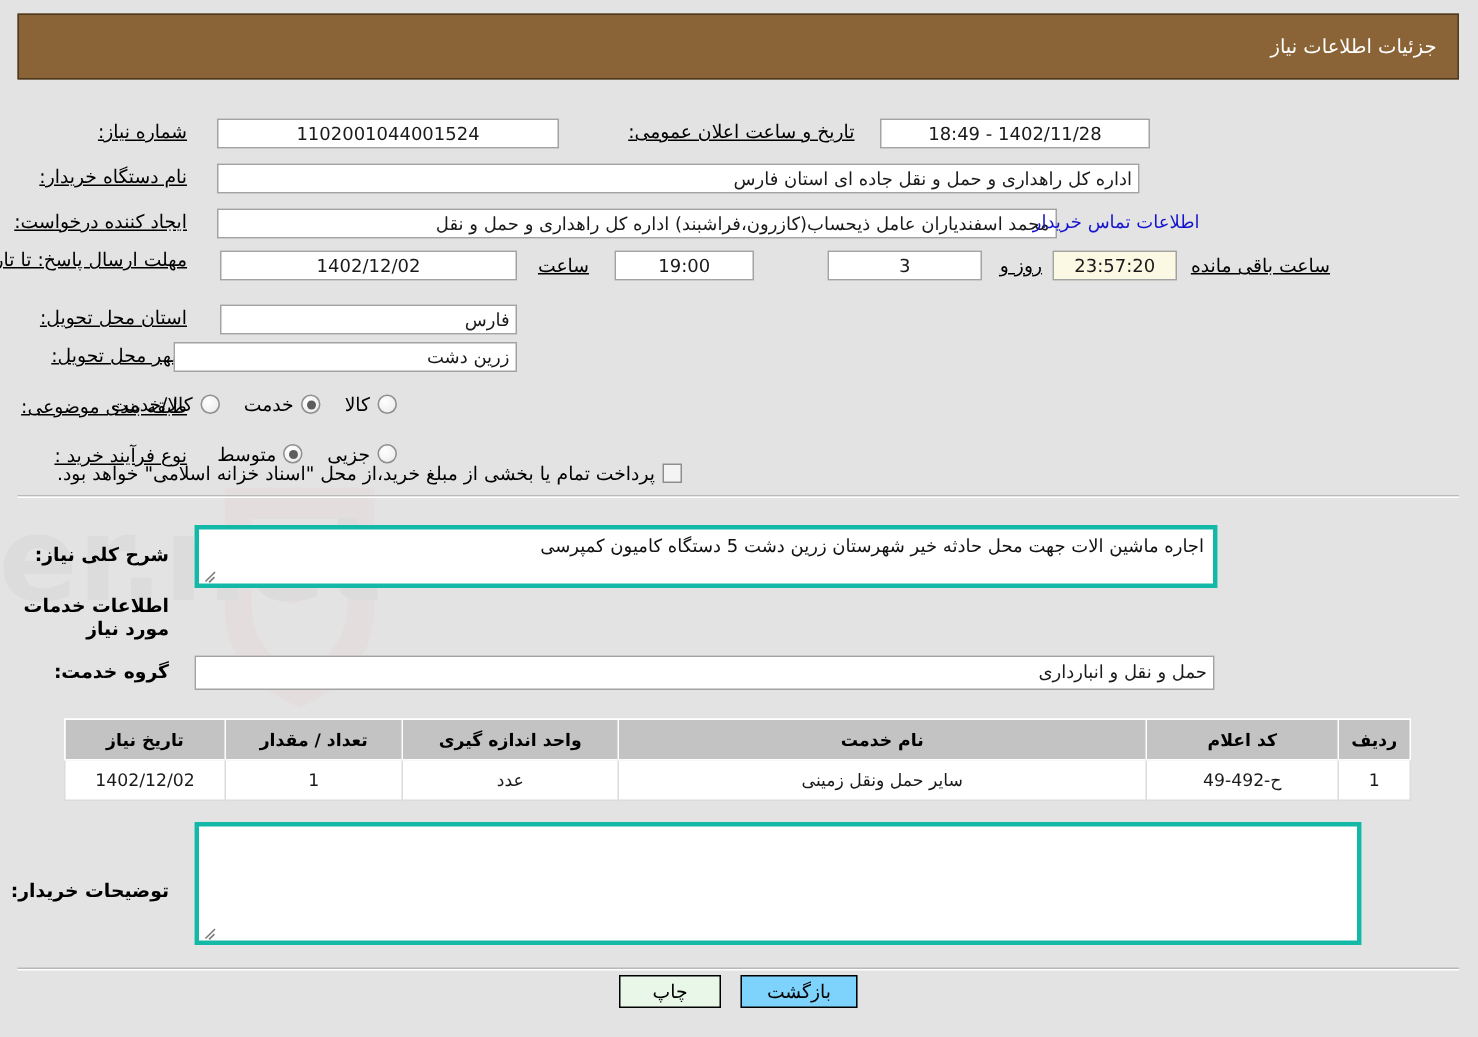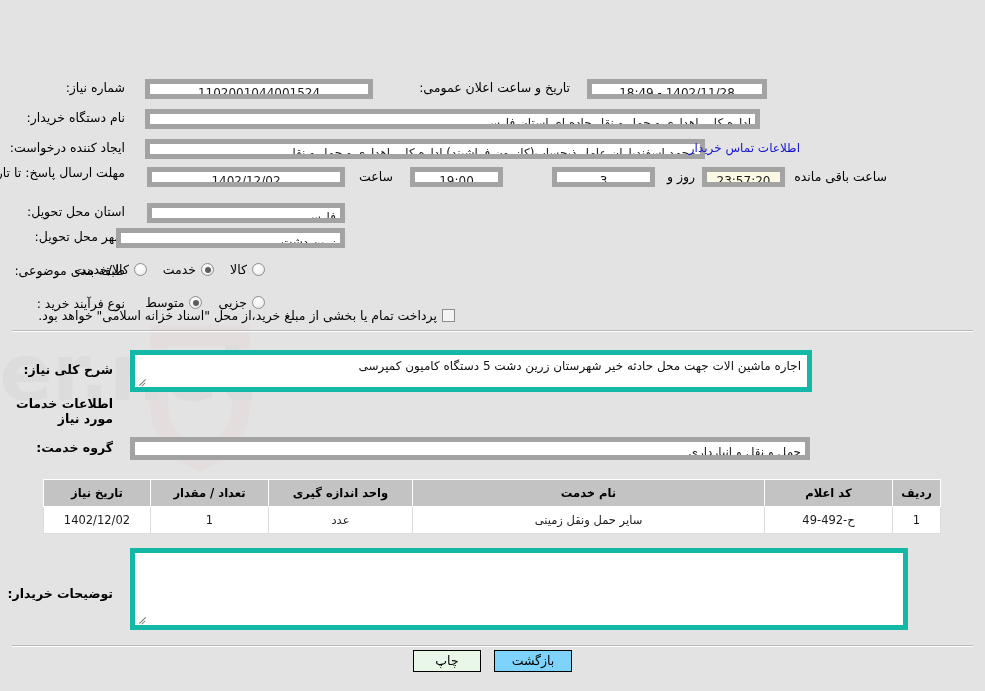--- a/index.html
+++ b/index.html
@@ -65,29 +65,30 @@
     display: flex;
     align-items: center;
     white-space: nowrap;
     z-index: 3;
   }
   .lbl {
     font-size: 12.5px;
     color: #000;
     text-align: left;
     direction: rtl;
+    text-decoration: underline;
   }
   .lbl-b {
     font-size: 12.5px;
     font-weight: bold;
     color: #000;
   }
   .fld {
     box-sizing: border-box;
-    border: 5px solid #a3a3a3;
+    border: 1px solid #a3a3a3;
     background: #ffffff;
     height: 20px;
     line-height: 18px;
     font-size: 12px;
     color: #1a1a1a;
     padding: 0 4px;
     overflow: hidden;
     text-overflow: clip;
     white-space: nowrap;
     font-family: "DejaVu Sans", "Liberation Sans", sans-serif;
@@ -137,21 +138,21 @@
   .opt-label {
     font-size: 12.5px;
     color: #000;
     margin: 0 5px 0 16px;
     cursor: pointer;
   }
 
   
   .ta {
     box-sizing: border-box;
-    border: 5px solid #14b8a6;
+    border: 3px solid #14b8a6;
     background: #fff;
     font-size: 12px;
     color: #111;
     padding: 3px 6px;
     position: relative;
     overflow: hidden;
     text-align: right;
     line-height: 17px;
   }
   .ta .grip {
@@ -235,20 +236,23 @@
     <g opacity="0.55">
       <path d="M150 175 L150 255 Q150 300 200 322 Q250 300 250 255 L250 175 Z" fill="#f0b9c0" opacity="0.75"></path>
       <path d="M168 196 L168 252 Q168 284 200 300 Q232 284 232 252 L232 196 Z" fill="#e3e3e3"></path>
       <path d="M182 232 L196 248 L222 214" stroke="#f0b9c0" stroke-width="9" fill="none" stroke-linecap="round" stroke-linejoin="round"></path>
     </g>
     <g fill="#c9c9c9" opacity="0.85" font-family="DejaVu Sans, Liberation Sans, sans-serif" font-size="78" font-weight="bold">
       <text x="255" y="250">AriaTender.net</text>
     </g>
   </svg>
 
+  <div class="header-bar">
+    <span class="header-title">جزئیات اطلاعات نیاز</span>
+  </div>
 
   <div class="section">
 
     <div class="row" style="right:860px; top:80px;">
       <span class="lbl">شماره نیاز:</span>
     </div>
     <div class="fld center" style="position:absolute; right:612px; top:79px; width:228px; z-index:3;">1102001044001524</div>
 
     <div class="row" style="right:415px; top:80px;">
       <span class="lbl">تاریخ و ساعت اعلان عمومی:</span>

